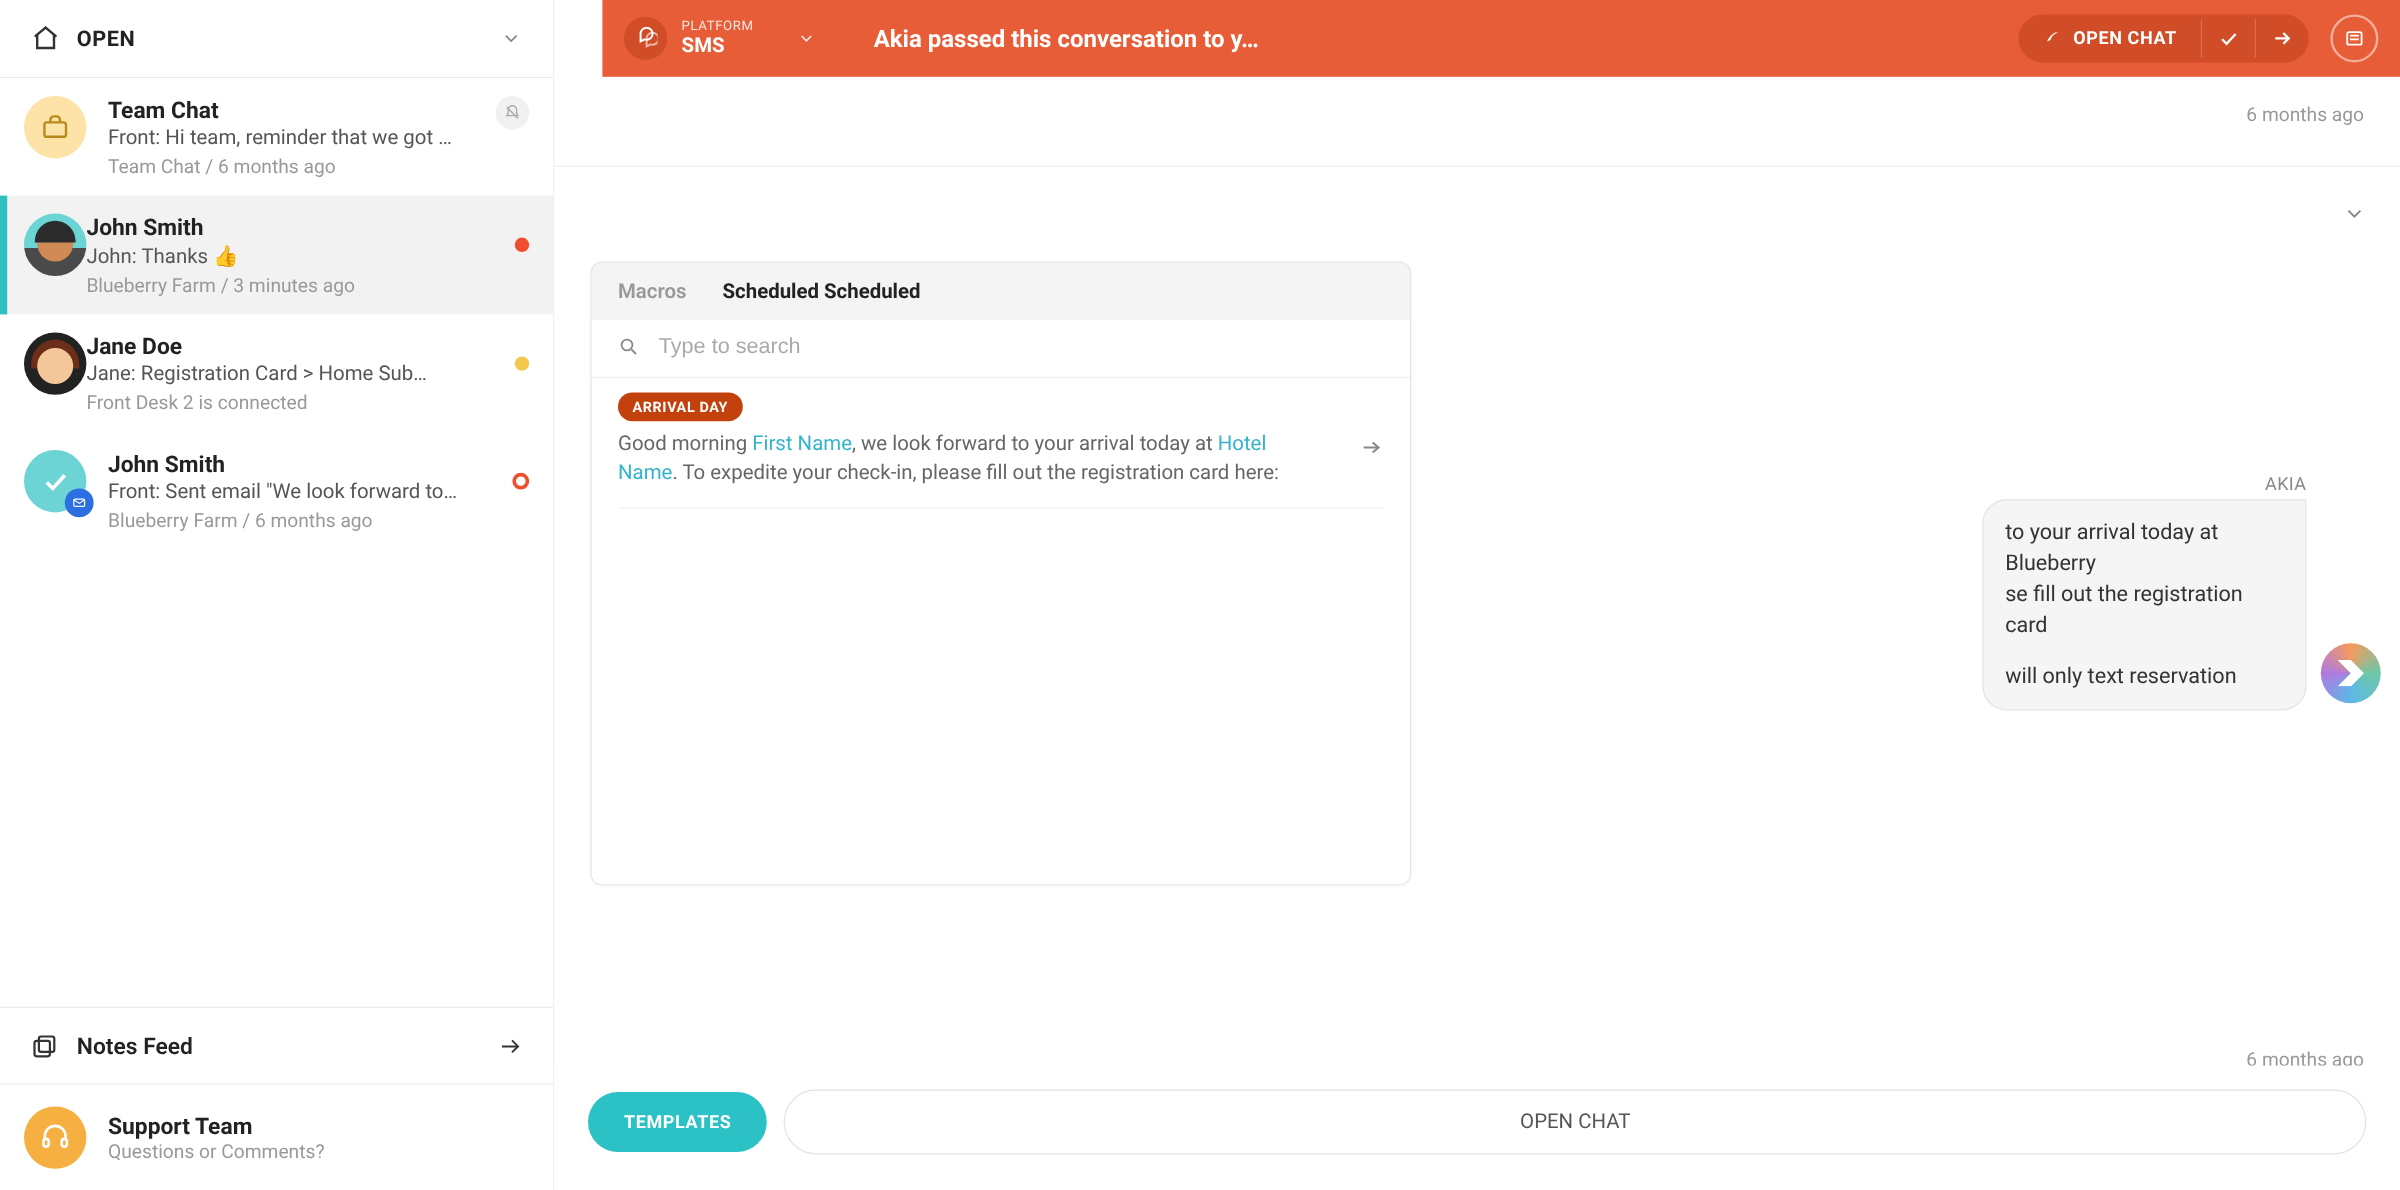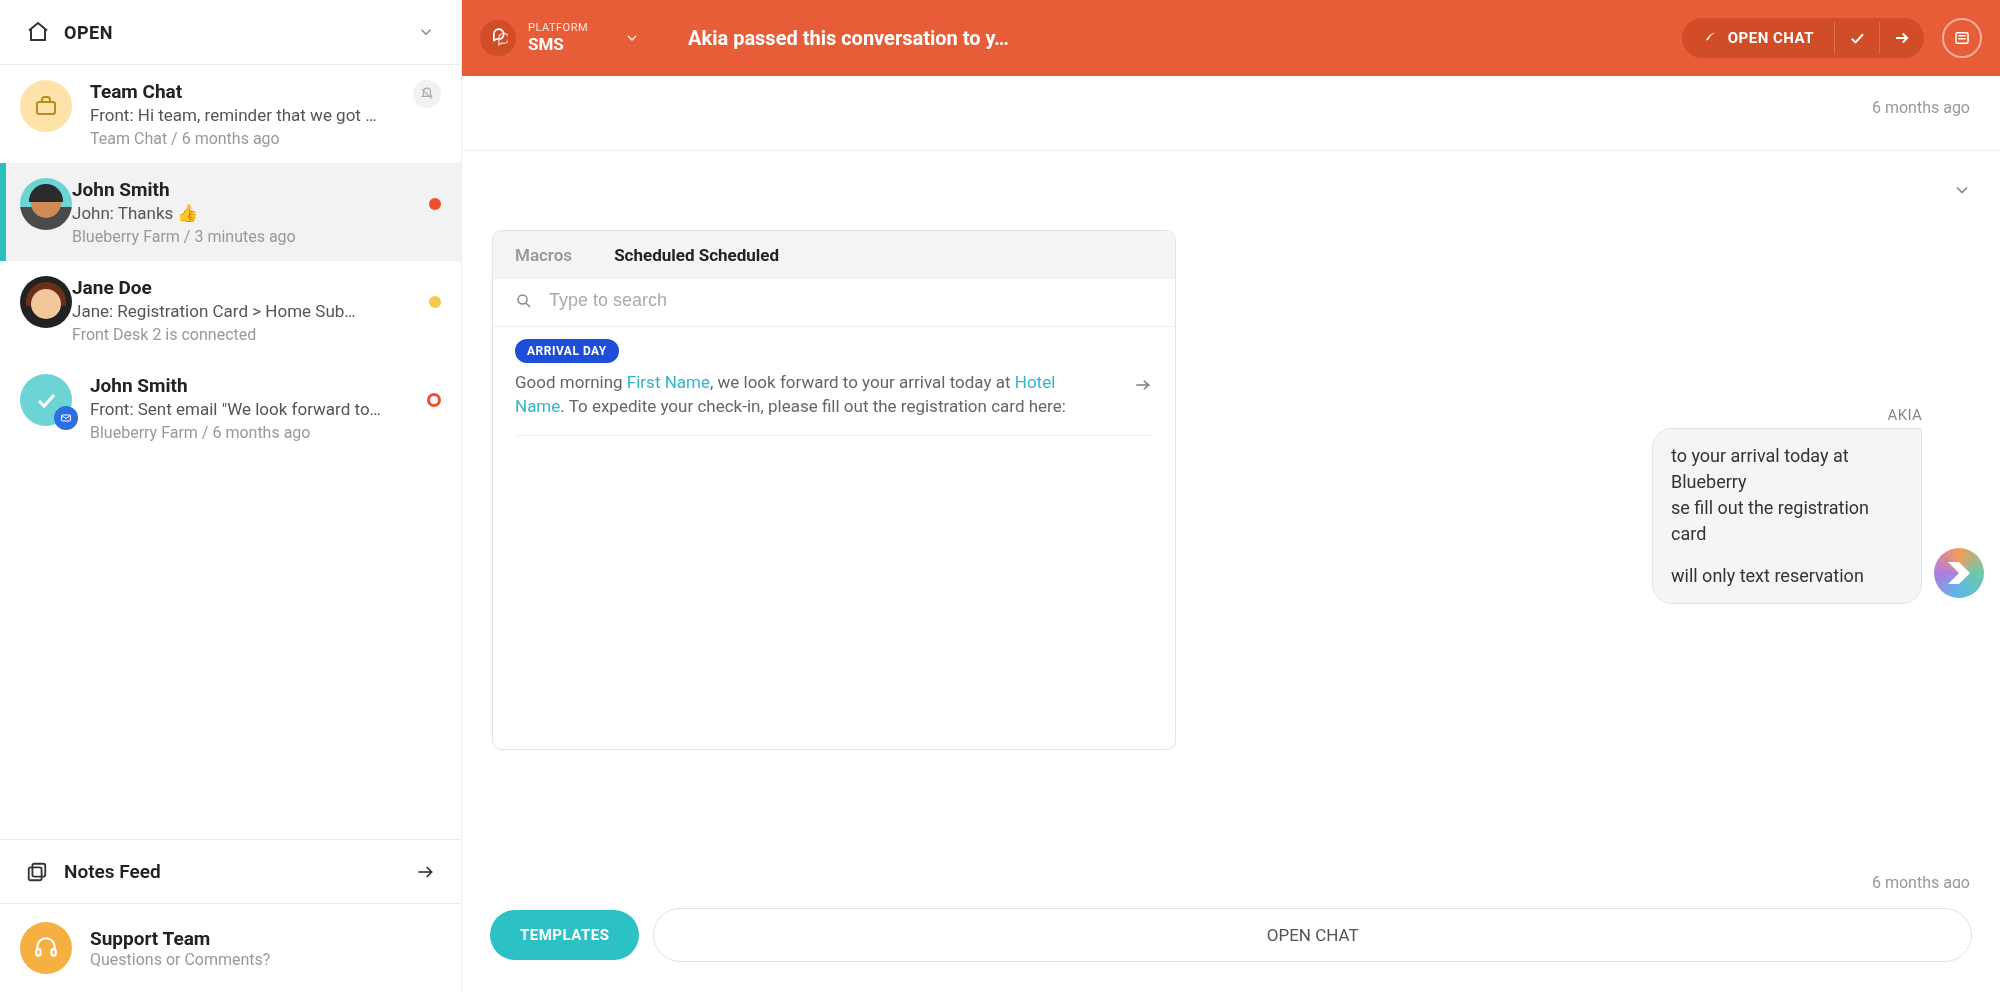--- a/index.html
+++ b/index.html
@@ -44,21 +44,21 @@
   .notes-feed .label { font-weight:600; font-size:19px; flex:1; color:#222; }
   .notes-feed .arrow { color:#333; }
 
   .support { display:flex; align-items:center; padding:18px 20px; }
   .support .avatar { width:52px; height:52px; border-radius:50%; background:#f6b042; display:flex; align-items:center; justify-content:center; color:#fff; margin-right:18px; }
   .support .title { font-weight:700; font-size:19px; color:#222; }
   .support .sub { font-size:16px; color:#999; }
 
   
   .main { flex:1; display:flex; flex-direction:column; min-width:0; background:#fff; position:relative; }
-  .topbar { background:#e75d37; color:#fff; height:76px; display:flex; align-items:center; padding:0 18px; gap:18px; }
+  .topbar { background:#e75d37; color:#fff; height:64px; display:flex; align-items:center; padding:0 18px; gap:18px;margin-left:40px; }
   .platform-chip { display:flex; align-items:center; gap:12px; }
   .platform-chip .bubble { width:36px; height:36px; border-radius:50%; background:#d14d28; display:flex; align-items:center; justify-content:center; }
   .platform-texts { display:flex; flex-direction:column; line-height:1.15; }
   .platform-label { font-size:11px; letter-spacing:.5px; opacity:.85; }
   .platform-value { font-size:17px; font-weight:700; }
   .platform-chev { margin-left:24px; opacity:.9; }
   .topbar-title { flex:1; font-size:20px; font-weight:700; white-space:nowrap; overflow:hidden; text-overflow:ellipsis; margin-left:30px; }
   .topbar-actions { display:flex; align-items:center; gap:8px; }
   .open-chat-row { display:flex; align-items:center; background:#d14d28; border-radius:26px; overflow:hidden; }
   .open-chat-btn { display:flex; align-items:center; gap:10px; padding:10px 20px; font-weight:700; font-size:15px; letter-spacing:.5px; }
@@ -73,28 +73,28 @@
 
   .accordion-row { position:absolute; top:104px; right:28px; color:#888; }
 
   .akia-label { position:absolute; top:330px; right:78px; color:#888; font-size:15px; letter-spacing:.3px; }
   .msg-bubble { position:absolute; top:352px; right:78px; width:270px; background:#f5f5f5; border:1px solid #e3e3e3; border-radius:20px 0 20px 20px; padding:14px 18px; font-size:18px; color:#333; line-height:1.45; }
   .akia-avatar { position:absolute; top:472px; right:16px; width:50px; height:50px; border-radius:50%; background:conic-gradient(from 0deg,#f49c5c,#6ec8a7,#5cb8e6,#b07ae0,#f49c5c); display:flex; align-items:center; justify-content:center; }
   .akia-avatar::after { content:""; width:22px; height:22px; background:#fff; clip-path:polygon(0 0,50% 50%,0 100%,50% 100%,100% 50%,50% 0%); }
 
   
   .popover { position:absolute; left:30px; top:154px; width:684px; min-height:520px; background:#fff; border:1px solid #e4e4e4; border-radius:10px; box-shadow:0 1px 3px rgba(0,0,0,0.03); display:flex; flex-direction:column; overflow:hidden; }
-  .popover-tabs { display:flex; align-items:center; gap:42px; padding:14px 22px; background:#f4f4f4; font-size:17px; }
+  .popover-tabs { display:flex; align-items:center; gap:30px; padding:14px 22px; background:#f4f4f4; font-size:17px; }
   .popover-tabs .tab { color:#999; font-weight:600; cursor:pointer; }
   .popover-tabs .tab.active { color:#222; font-weight:700; }
   .popover-search { display:flex; align-items:center; gap:14px; padding:10px 22px 14px; border-bottom:1px solid #eee; background:#fff; }
   .popover-search input { border:none; outline:none; font-size:18px; flex:1; color:#444; }
   .popover-search input::placeholder { color:#aaa; }
   .template-list { padding:12px 22px; }
-  .template-tag { display:inline-block; background:#1d4ed8; color:#fff; font-size:12px; font-weight:700; letter-spacing:.5px; padding:5px 12px; border-radius:14px; margin-bottom:8px; }
+  .template-tag { display:inline-block; background:#c2410c; color:#fff; font-size:12px; font-weight:700; letter-spacing:.5px; padding:5px 12px; border-radius:14px; margin-bottom:8px; }
   .template-text { font-size:17px; color:#666; line-height:1.4; padding-right:50px; position:relative; }
   .template-text .var { color:#33b3cc; }
   .template-send { position:absolute; right:0; top:4px; color:#888; }
   .template-row { border-bottom:1px solid #f0f0f0; padding-bottom:16px; margin-bottom:14px; position:relative; }
 
   
   .bottom-bar { position:absolute; bottom:0; left:0; right:0; padding:20px 28px 30px; display:flex; gap:14px; align-items:center; background:#fff; }
   .templates-btn { background:#2cc1c4; color:#fff; border-radius:28px; padding:16px 30px; font-size:15px; font-weight:700; letter-spacing:.5px; }
   .open-chat-pill { flex:1; border:1px solid #e3e3e3; border-radius:30px; padding:16px 20px; text-align:center; font-size:17px; color:#555; background:#fff; }
 

